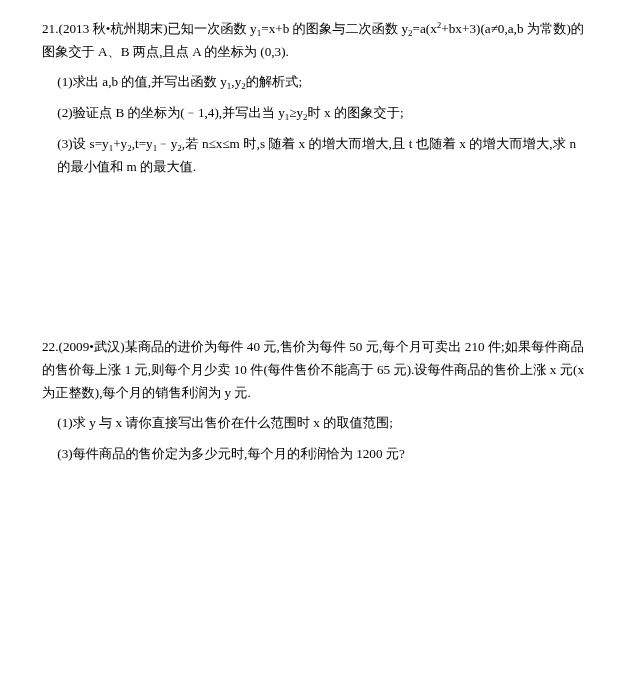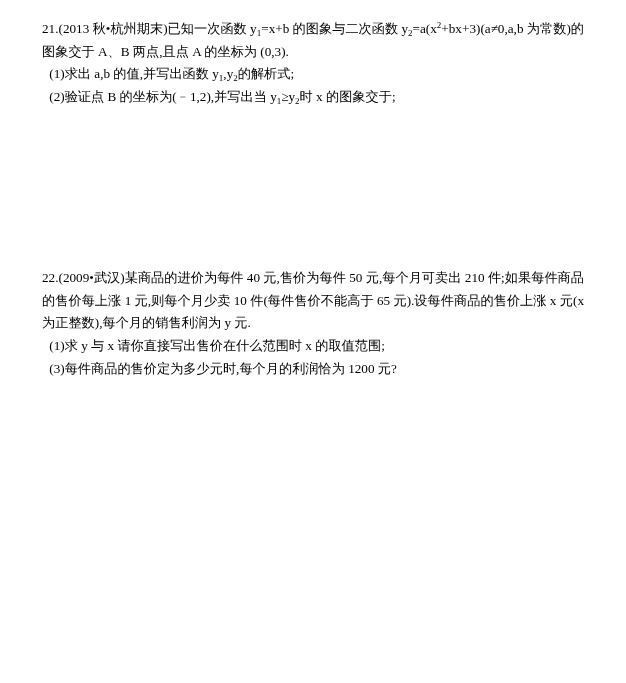--- a/index.html
+++ b/index.html
@@ -28,21 +28,21 @@
   }
   .problem.second {
     margin-top: 158px;
   }
   .p-body {
     margin: 0;
     text-align: justify;
     text-justify: inter-ideograph;
   }
   .sub {
-    margin: 0;
+    margin: 8px;
     text-align: justify;
     text-justify: inter-ideograph;
     padding-left: 0.55em;
   }
   sub {
     font-size: 0.68em;
     vertical-align: -0.28em;
     line-height: 0;
   }
   sup {
@@ -54,22 +54,23 @@
 </head>
 <body>
 
 <div class="page">
 
   <div class="problem first">
     <p class="p-body"><span>21</span>.<span>(2013 秋•杭州期末)</span><span>已知一次函数 y</span><sub>1</sub><span>=x+b 的图象与二次函数 y</span><sub>2</sub><span>=a(x</span><sup>2</sup><span>+bx+3)(a≠0,a,b 为常数)的图象交于 A、B 两点,且点 A 的坐标为 (0,3).</span></p>
 
     <p class="sub"><span>(1)</span><span>求出 a,b 的值,并写出函数 y</span><sub>1</sub><span>,y</span><sub>2</sub><span>的解析式;</span></p>
 
-    <p class="sub"><span>(2)</span><span>验证点 B 的坐标为(﹣1,2),并写出当 y</span><sub>1</sub><span>≥y</span><sub>2</sub><span>时 x 的图象交于;</span></p>
+    <p class="sub"><span>(2)</span><span>验证点 B 的坐标为(﹣1,4),并写出当 y</span><sub>1</sub><span>≥y</span><sub>2</sub><span>时 x 的图象交于;</span></p>
 
+    <p class="sub"><span>(3)</span><span>设 s=y</span><sub>1</sub><span>+y</span><sub>2</sub><span>,t=y</span><sub>1</sub><span>﹣y</span><sub>2</sub><span>,若 n≤x≤m 时,s 随着 x 的增大而增大,且 t 也随着 x 的增大而增大,求 n 的最小值和 m 的最大值.</span></p>
   </div>
 
   <div class="problem second">
     <p class="p-body"><span>22</span>.<span>(2009•武汉)</span><span>某商品的进价为每件 40 元,售价为每件 50 元,每个月可卖出 210 件;如果每件商品的售价每上涨 1 元,则每个月少卖 10 件(每件售价不能高于 65 元).设每件商品的售价上涨 x 元(x 为正整数),每个月的销售利润为 y 元.</span></p>
 
     <p class="sub"><span>(1)</span><span>求 y 与 x 请你直接写出售价在什么范围时 x 的取值范围;</span></p>
     <p class="sub"><span>(3)</span><span>每件商品的售价定为多少元时,每个月的利润恰为 1200 元?</span></p>
   </div>
 
 </div>

